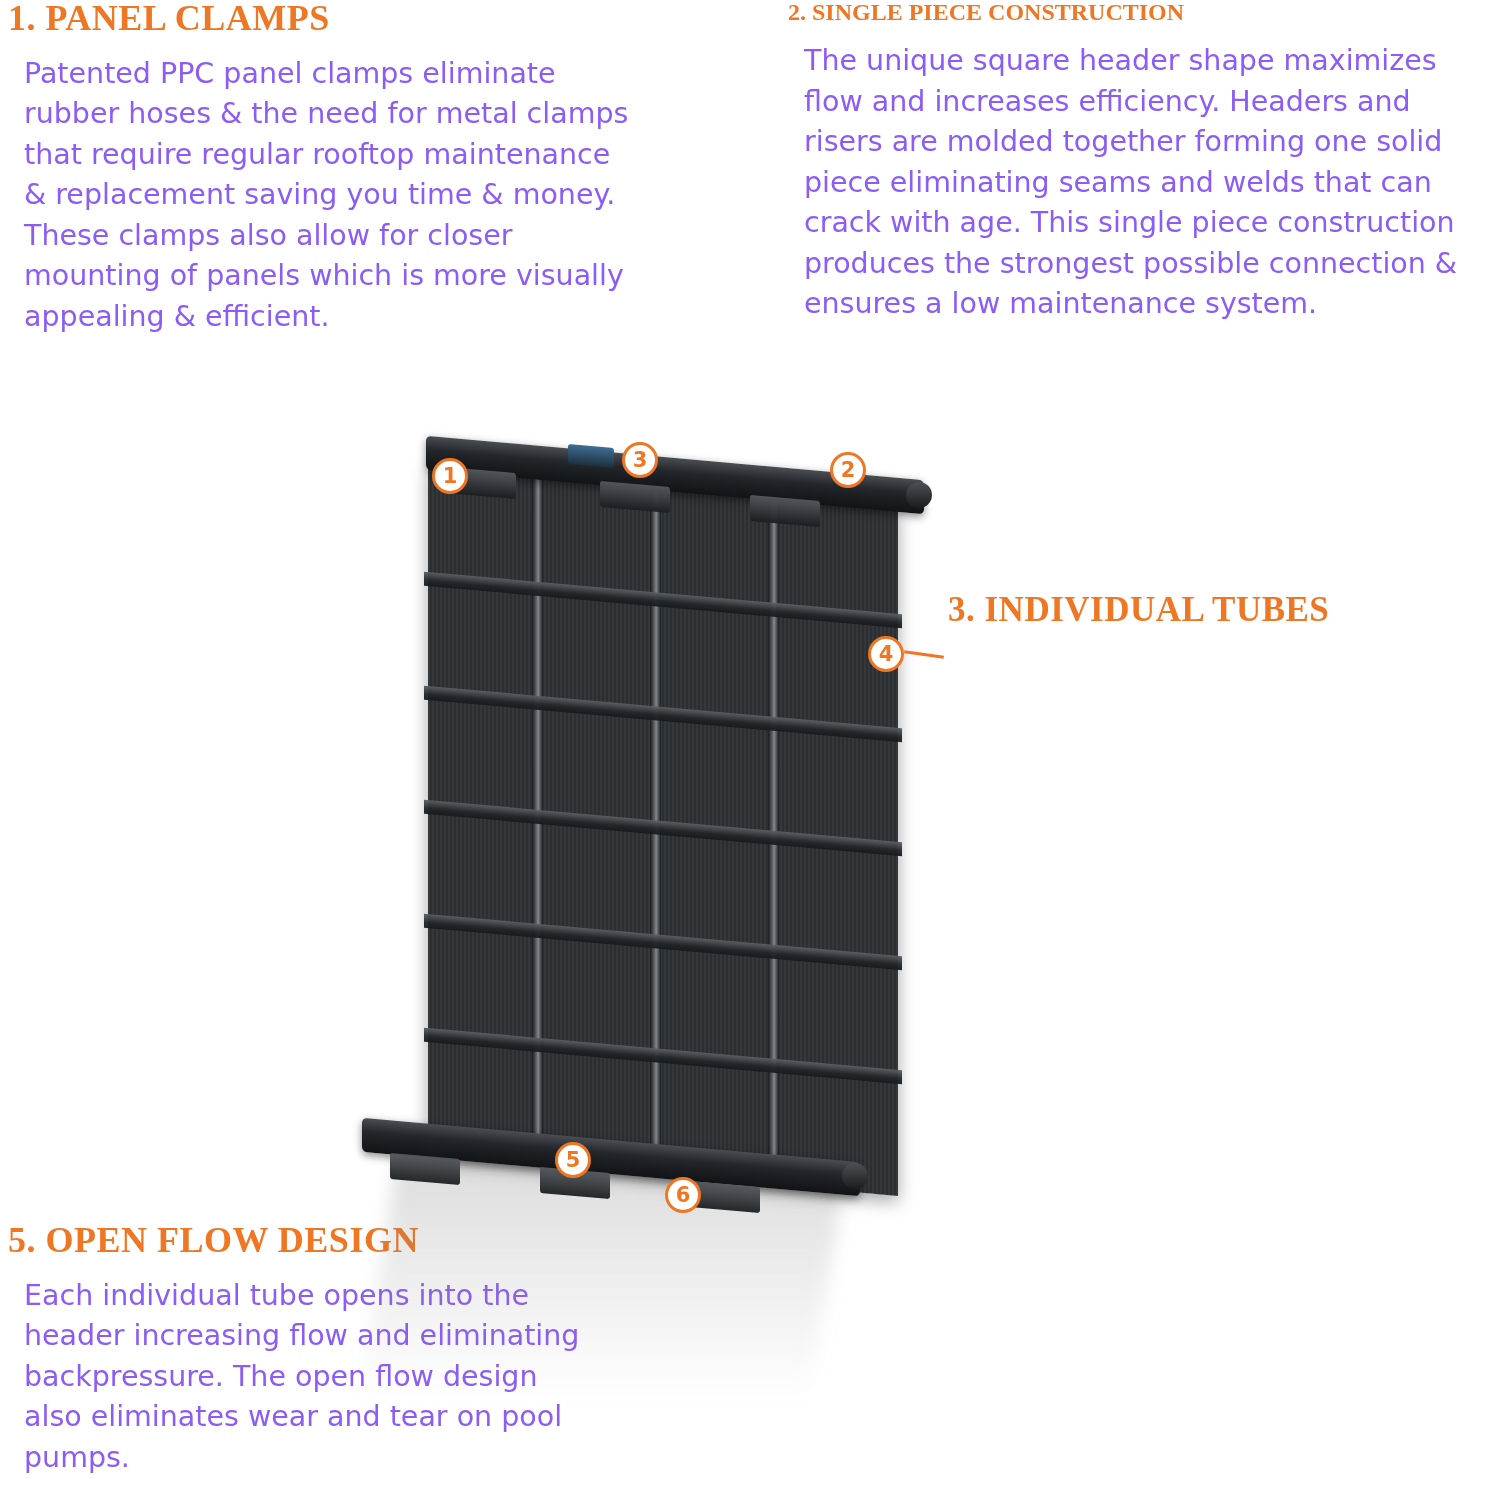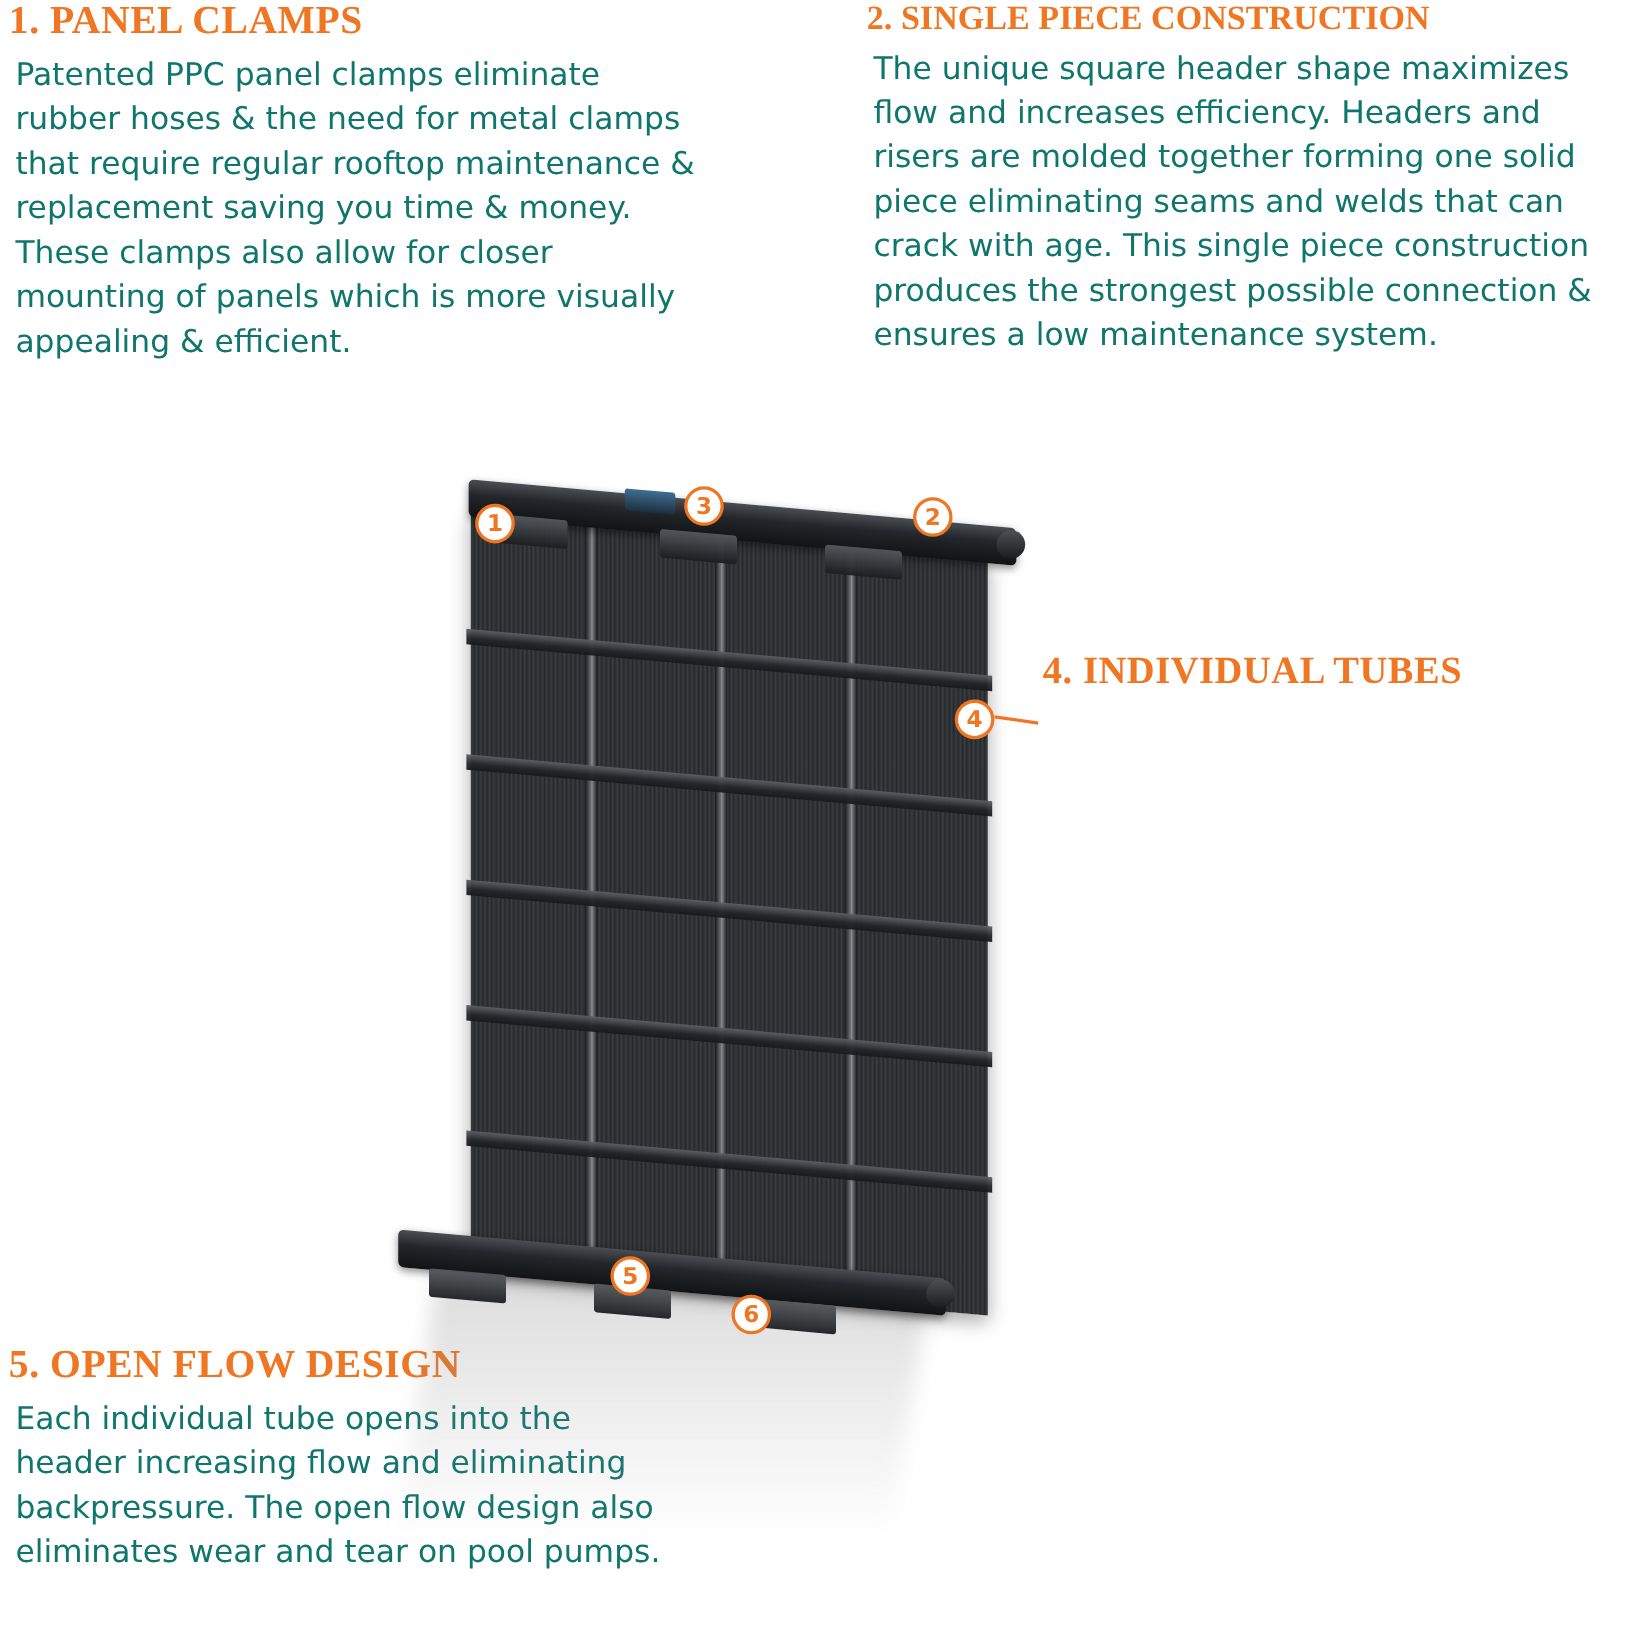--- a/index.html
+++ b/index.html
@@ -32,33 +32,33 @@
     font-size: 36px;
     letter-spacing: 0.5px;
     line-height: 1.05;
     margin: 0 0 10px 0;
     white-space: nowrap;
   }
 
   .feature .body {
     font-size: 28.5px;
     line-height: 1.42;
-    color: #0f766e;
-    margin: 6px;
+    color: #8b5cf6;
+    margin: 16px;
   }
 
   
   #f1 { left: 8px;   top: 0px;    width: 640px; }
   #f2 { left: 788px; top: 0px;    width: 700px; }
   #f3 { left: 8px;   top: 588px;  width: 420px; }
   #f4 { left: 948px; top: 592px;  width: 540px; }
   #f5 { left: 8px;   top: 1222px; width: 600px; }
   #f6 { left: 948px; top: 1112px; width: 540px; }
 
-  #f2 .title { font-size: 31px; letter-spacing: 0px; }
+  #f2 .title { font-size: 24px; letter-spacing: 0px; }
   #f4 .title { font-size: 35px; }
 
   
   .panel-wrap {
     position: absolute;
     left: 350px;
     top: 440px;
     width: 600px;
     height: 800px;
   }
@@ -204,21 +204,21 @@
     <p class="body">Patented PPC panel clamps eliminate rubber hoses &amp; the need for metal clamps that require regular rooftop maintenance &amp; replacement saving you time &amp; money. These clamps also allow for closer mounting of panels which is more visually appealing &amp; efficient.</p>
   </div>
 
   <div class="feature" id="f2">
     <h2 class="title">2. SINGLE PIECE CONSTRUCTION</h2>
     <p class="body">The unique square header shape maximizes flow and increases efficiency. Headers and risers are molded together forming one solid piece eliminating seams and welds that can crack with age. This single piece construction produces the strongest possible connection &amp; ensures a low maintenance system.</p>
   </div>
 
 
   <div class="feature" id="f4">
-    <h2 class="title">4. INDIVIDUAL TUBES</h2>
+    <h2 class="title">3. INDIVIDUAL TUBES</h2>
   </div>
 
   <div class="feature" id="f5">
     <h2 class="title">5. OPEN FLOW DESIGN</h2>
     <p class="body">Each individual tube opens into the header increasing flow and eliminating backpressure. The open flow design also eliminates wear and tear on pool pumps.</p>
   </div>
 
   <div class="feature" id="f6">
   </div>
 

